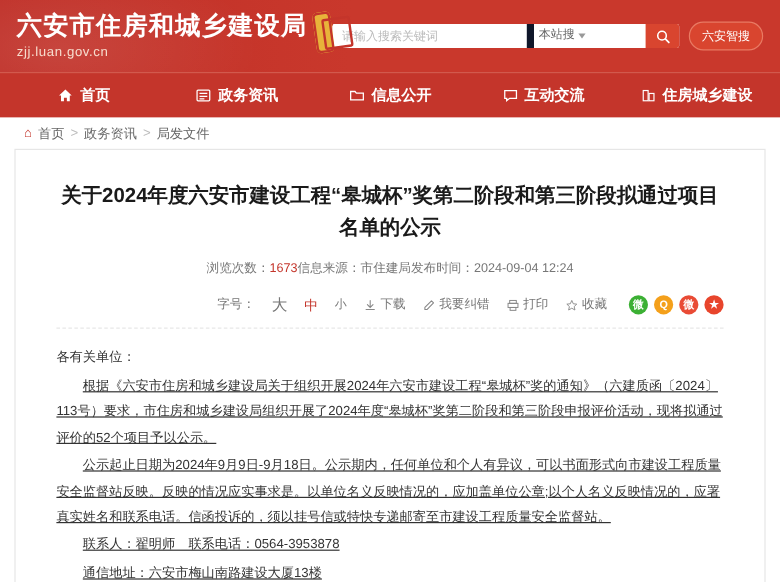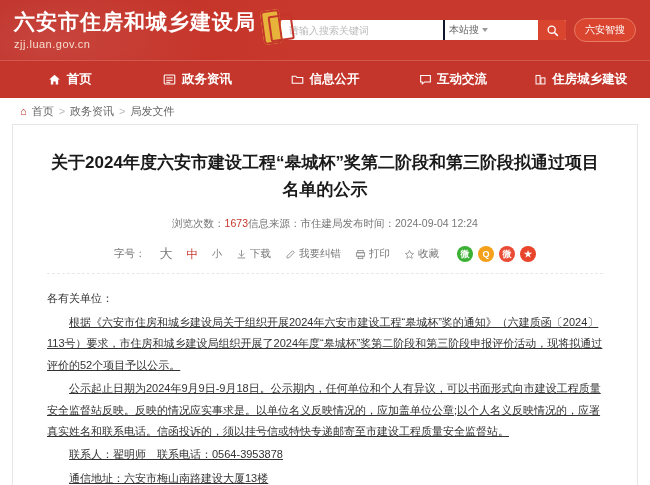--- a/index.html
+++ b/index.html
@@ -92,21 +92,21 @@
     font-size: 10px;
     padding: 0 8px;
     color: #666;
     font-family: "Liberation Sans", sans-serif;
   }
   .search-input::placeholder { color: #bbb; }
   .search-scope {
     font-size: 10px;
     color: #666;
     padding: 0 6px 0 4px;
-    border-left: 2px solid #0f172a;
+    border-left: 6px solid #0f172a;
     height: 24px;
     line-height: 24px;
     white-space: nowrap;
     display: flex;
     align-items: center;
     gap: 3px;
   }
   .caret-down {
     width: 0; height: 0;
     border-left: 3px solid transparent;
@@ -200,21 +200,21 @@
     display: flex;
     justify-content: center;
     align-items: center;
     font-size: 10.5px;
     color: #777;
     padding-bottom: 8px;
   }
   .meta-row .num { color: #c4352b; }
   .tool-row {
     display: flex;
-    justify-content: center;
+    justify-content: flex-end;
     align-items: center;
     gap: 14px;
     font-size: 10.5px;
     color: #777;
     padding: 6px 0 10px 0;
     border-bottom: 1px dashed #e8e8e8;
   }
   .tool-row .fs-label { color: #777; }
   .fs-opt { cursor: pointer; color: #777; }
   .fs-opt.big { font-size: 13px; }

